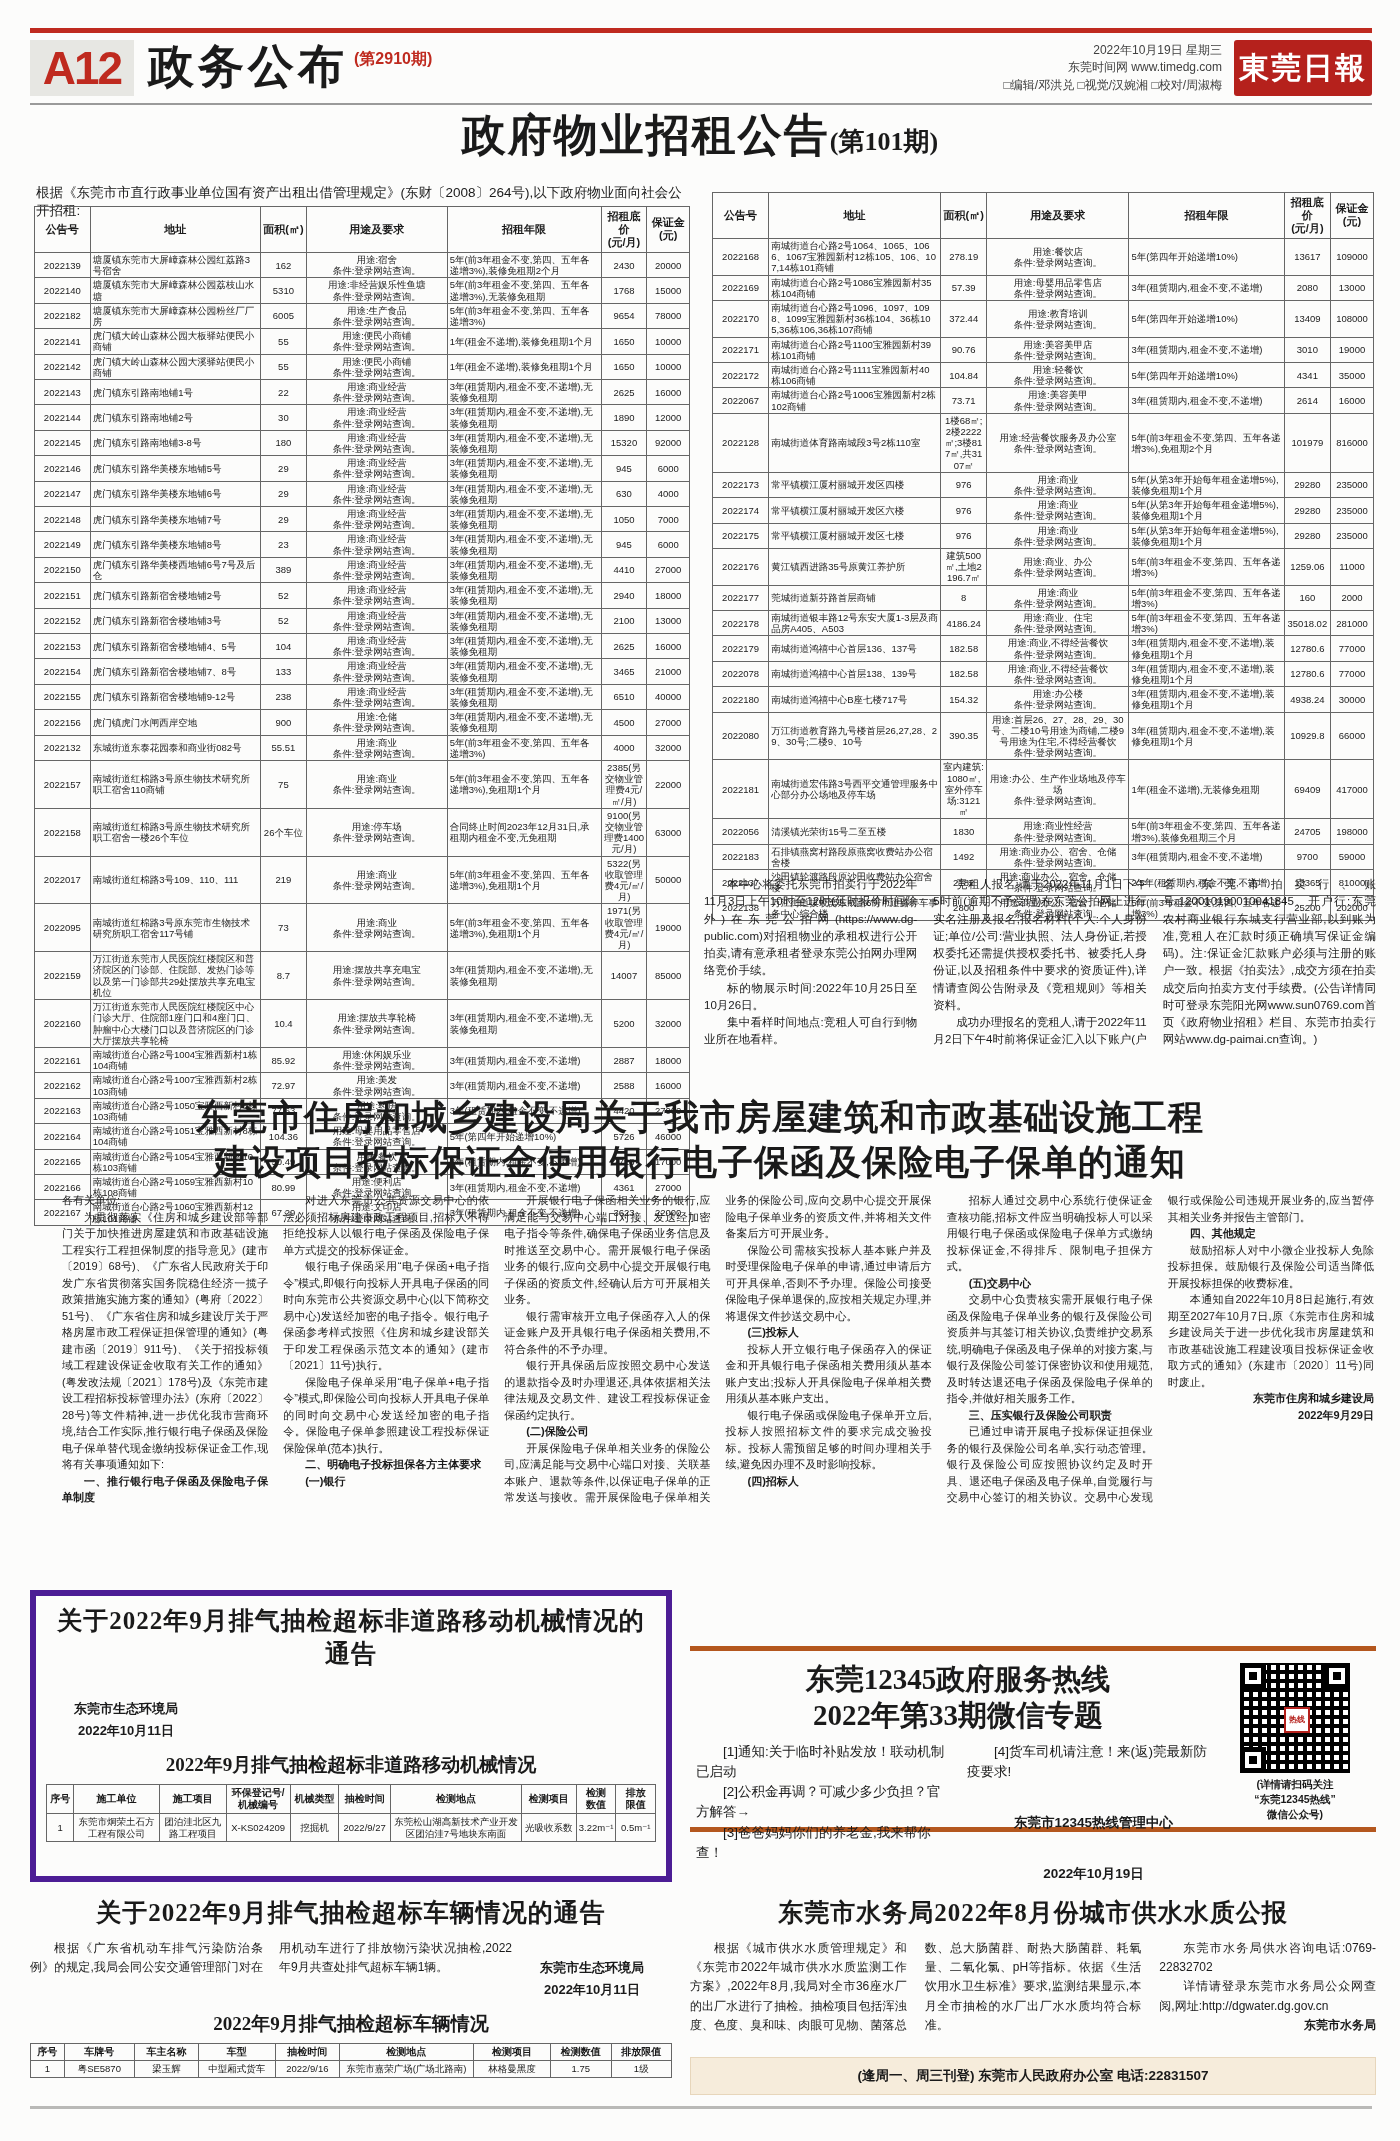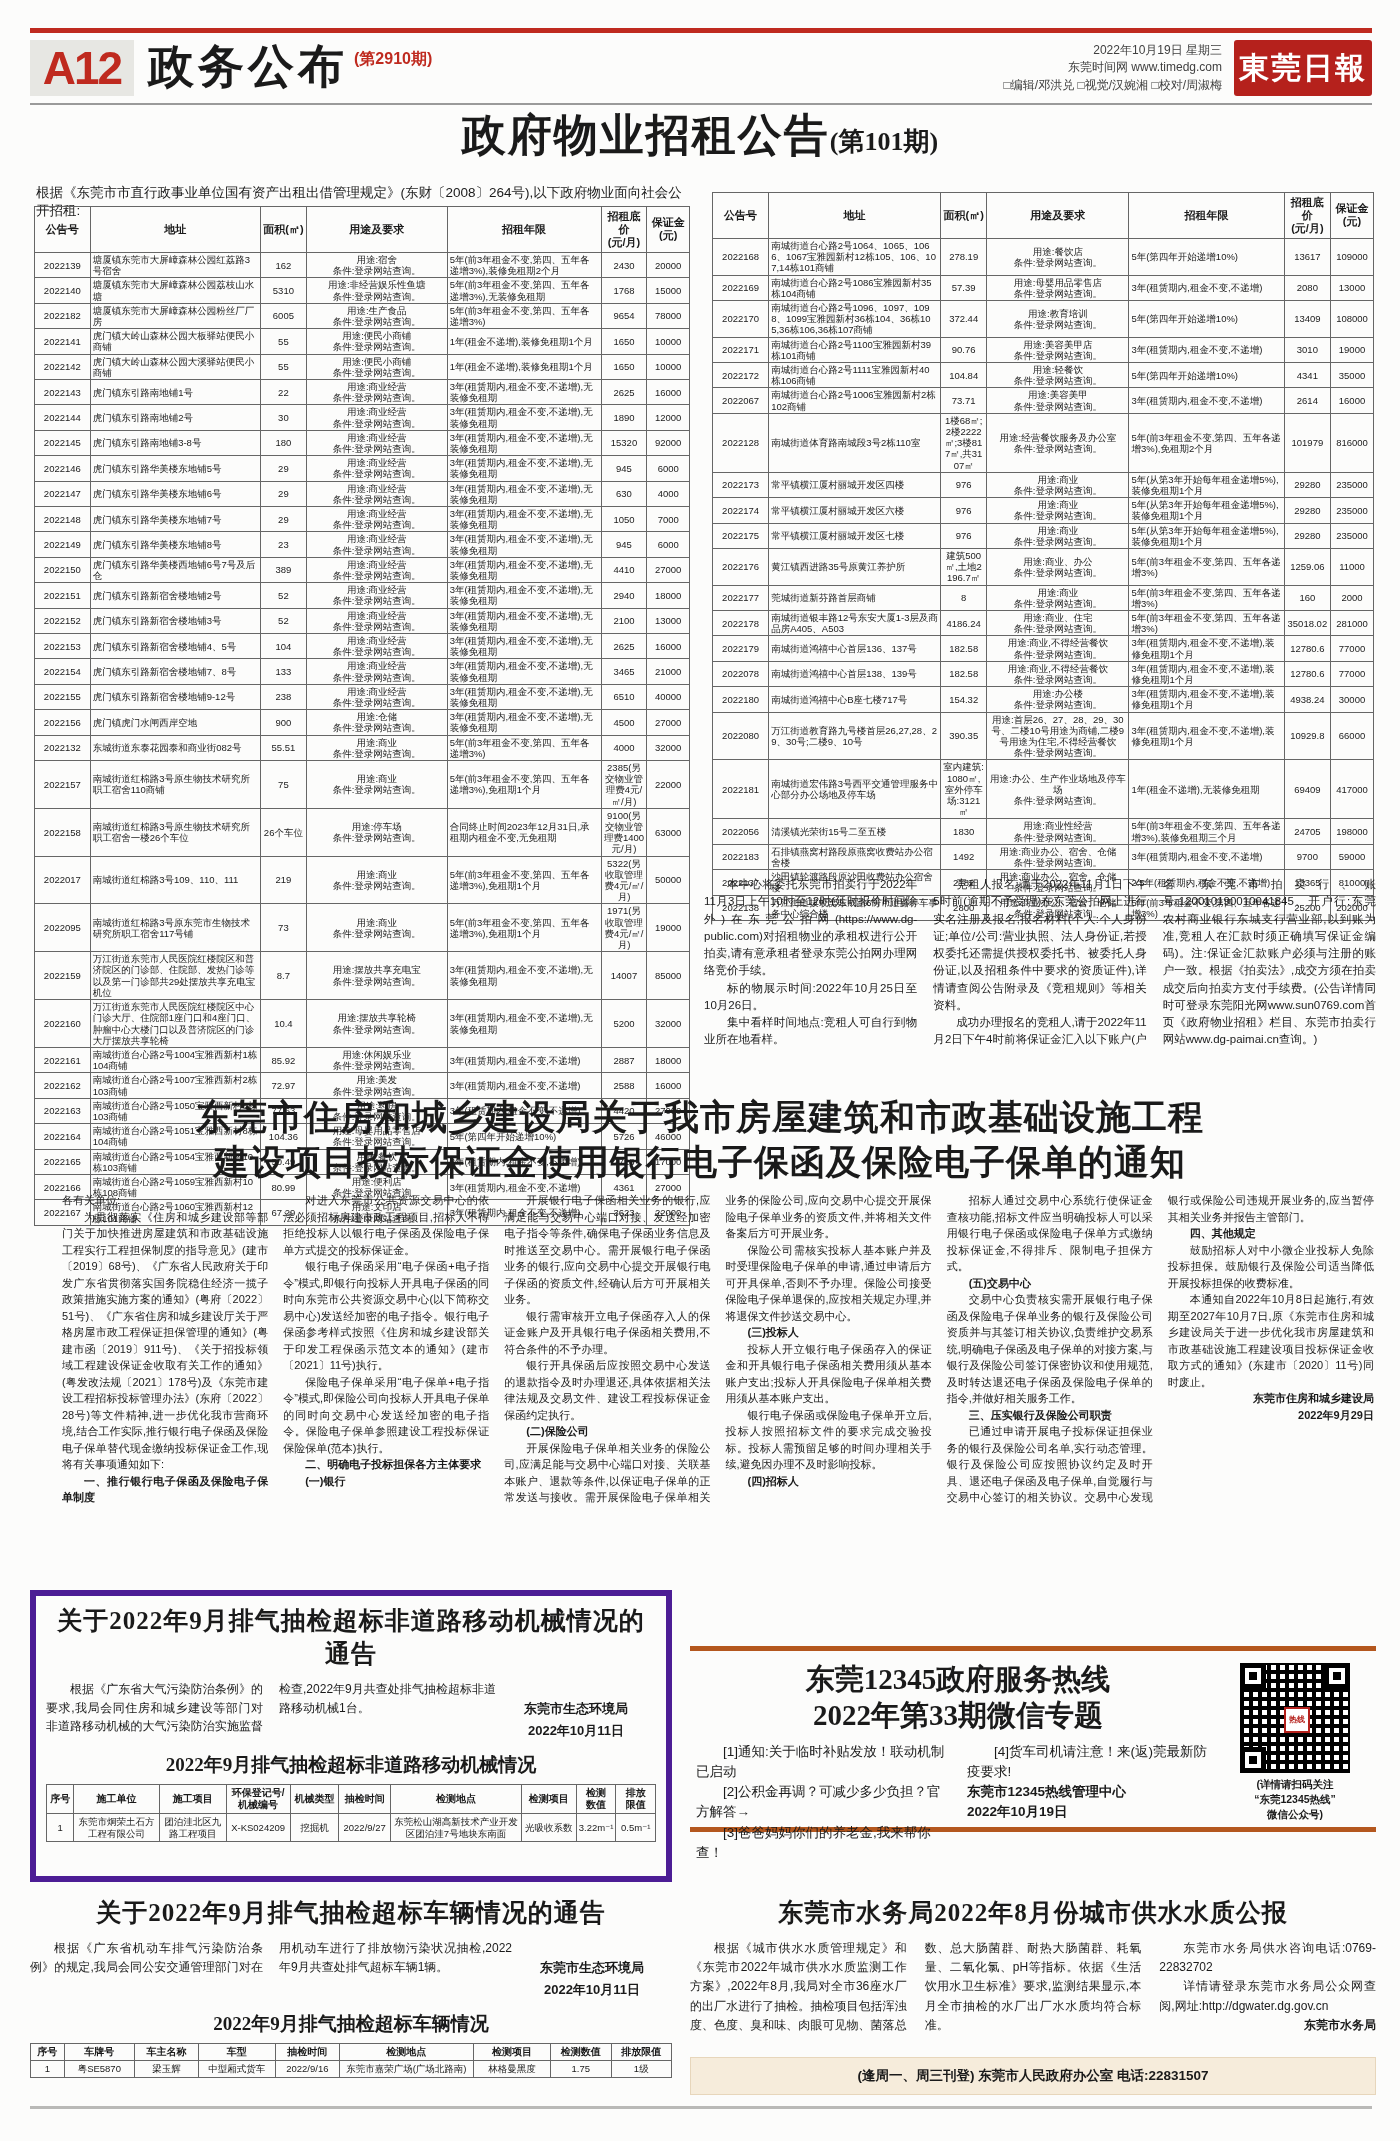--- a/index.html
+++ b/index.html
@@ -56,21 +56,21 @@
   .sub th{font-weight:bold;font-size:10px;}
   #machinery{position:absolute;left:30px;top:1590px;width:642px;height:292px;border:6px solid #4c1d95;
              padding:8px 10px;box-sizing:border-box;}
   #hotline{position:absolute;left:690px;top:1646px;width:686px;height:186px;
            border-top:5px solid #b4571e;border-bottom:5px solid #b4571e;box-sizing:border-box;padding:8px 6px;}
   .hot-wrap{display:flex;height:100%;}
   .hot-left{flex:1;}
   .hot-title{margin:2px 0 8px;text-align:center;font-size:29px;font-weight:bold;line-height:1.25;}
   .hot-items{column-count:2;column-gap:18px;font-size:13.5px;line-height:1.5;}
   .hot-items p{margin:0;text-indent:2em;}
-  .hot-items p.sign{text-indent:0;text-align:left;font-weight:bold;}
+  .hot-items p.sign{text-indent:0;text-align:center;font-weight:bold;margin-top:31px;}
   .hot-qr{width:150px;text-align:center;}
   .qr{position:relative;width:110px;height:110px;margin:4px auto 4px;background:
       repeating-linear-gradient(90deg,#000 0 4px,transparent 4px 9px),
       repeating-linear-gradient(0deg,#000 0 4px,#fff 4px 9px);}
   .qr .f{position:absolute;width:26px;height:26px;background:#fff;border:5px solid #000;box-sizing:border-box;}
   .qr .f::after{content:"";position:absolute;left:4px;top:4px;width:8px;height:8px;background:#000;}
   .qr .f1{left:0;top:0;} .qr .f2{right:0;top:0;} .qr .f3{left:0;bottom:0;}
   .qr .badge{position:absolute;left:44px;top:44px;width:22px;height:22px;background:#fff;border:2px solid #b5211c;
              color:#b5211c;font-size:8px;font-weight:bold;line-height:22px;}
   .qr-caption{font-size:10.5px;line-height:1.45;font-weight:bold;}
@@ -749,23 +749,20 @@
       <p class="h">四、其他规定</p>
       <p>鼓励招标人对中小微企业投标人免除投标担保。鼓励银行及保险公司适当降低开展投标担保的收费标准。</p>
       <p>本通知自2022年10月8日起施行,有效期至2027年10月7日,原《东莞市住房和城乡建设局关于进一步优化我市房屋建筑和市政基础设施工程建设项目投标保证金收取方式的通知》(东建市〔2020〕11号)同时废止。</p>
       <p class="sign">东莞市住房和城乡建设局</p>
       <p class="sign">2022年9月29日</p>
     </div>
 
   <div id="machinery">
     <h3 class="sec-title serif">关于2022年9月排气抽检超标非道路移动机械情况的通告</h3>
     <div class="sec-flex">
-      <div class="sec-paras">
-          <p>根据《广东省大气污染防治条例》的要求,我局会同住房和城乡建设等部门对非道路移动机械的大气污染防治实施监督检查,2022年9月共查处排气抽检超标非道路移动机械1台。</p>
-        </div>
       <div class="sec-sign">
         <div>东莞市生态环境局</div>
         <div>2022年10月11日</div>
       </div>
     </div>
     <h4 class="subtable-title serif">2022年9月排气抽检超标非道路移动机械情况</h4>
     <table class="sub">
       <colgroup>
           <col style="width:4.5%">
           <col style="width:14%">

